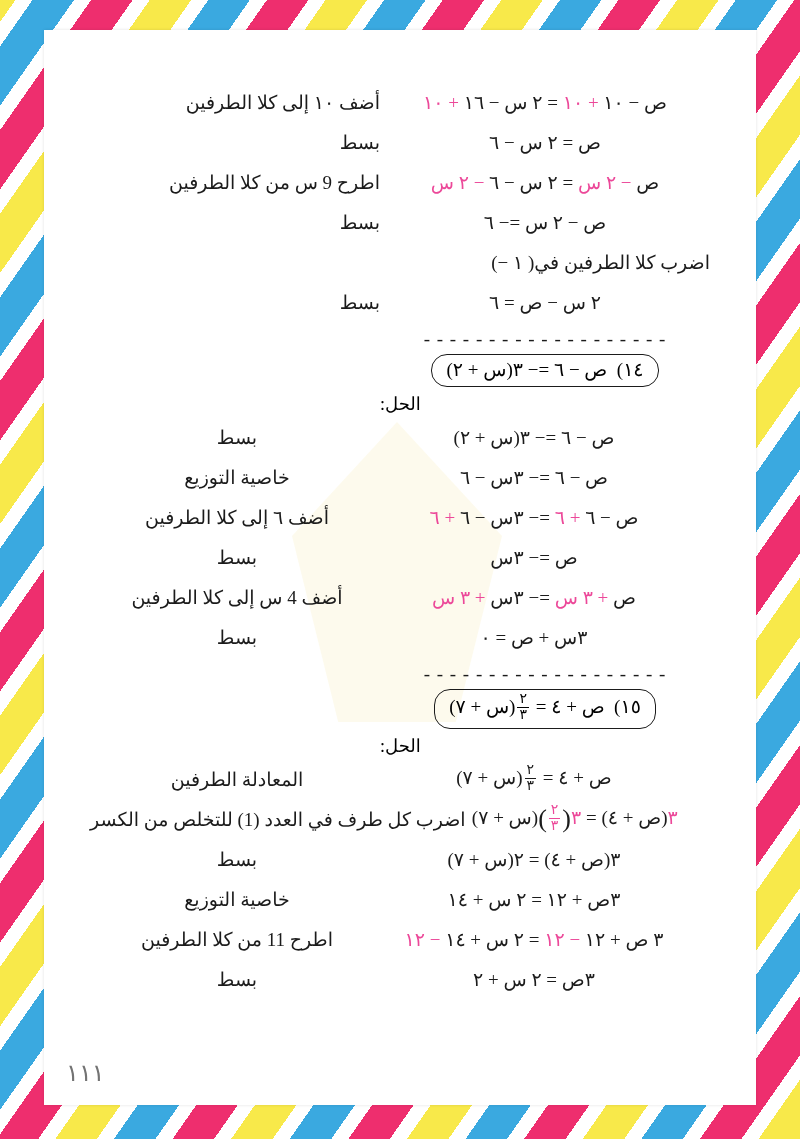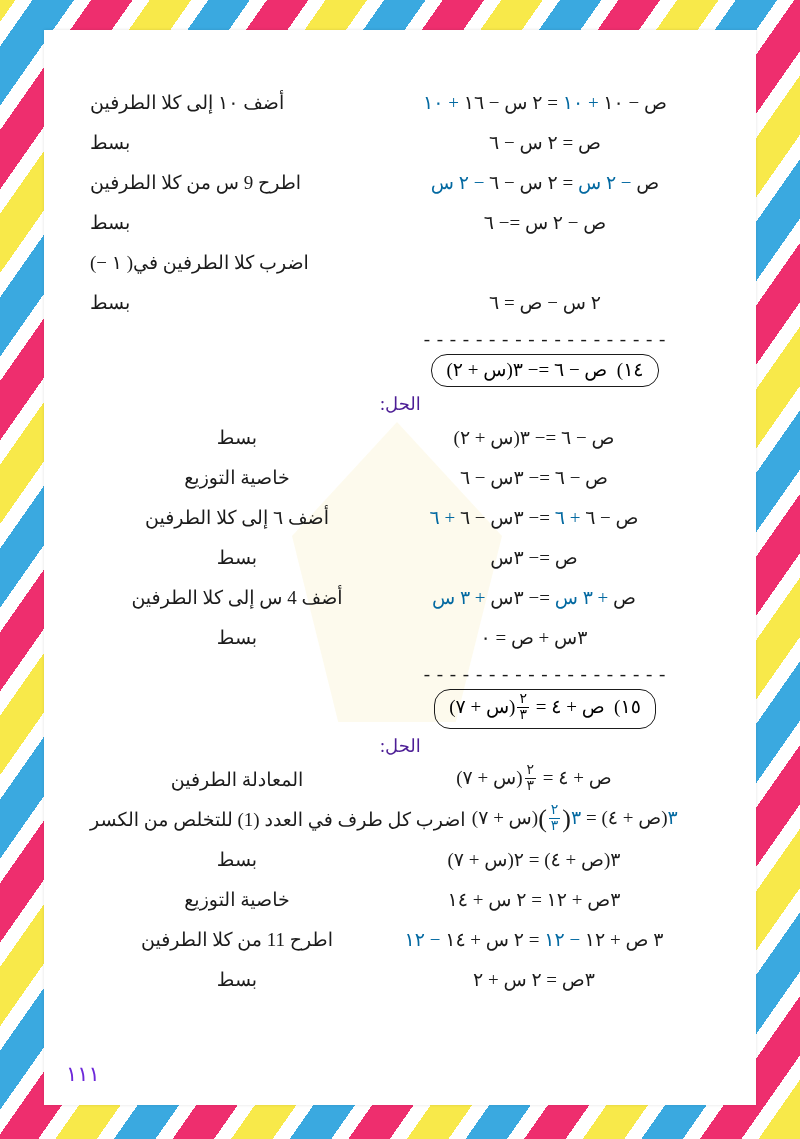--- a/index.html
+++ b/index.html
@@ -68,33 +68,33 @@
     color: #1b1b1b;
   }
   .row .eq {
     width: 330px;
     text-align: center;
     white-space: nowrap;
     direction: rtl;
   }
   .row .note {
     flex: 1;
-    text-align: left;
+    text-align: right;
     white-space: nowrap;
     color: #1b1b1b;
   }
   .row.indent .eq {
     width: 300px;
     margin-right: 26px;
   }
   .row.indent .note {
     text-align: center;
   }
-  .red { color: #0369a1; }
-  .green { color: #4c1d95; }
+  .red { color: #ec4899; }
+  .green { color: #000000; }
   .dashes {
     text-align: center;
     letter-spacing: 1px;
     color: #1b1b1b;
     font-size: 19px;
     margin: 6px 0 2px 0;
     width: 330px;
     direction: ltr;
   }
   .prob {
@@ -137,22 +137,22 @@
   .frac .num { padding: 0 2px; }
   .frac .den { padding: 0 2px; border-top: 1.2px solid currentColor; }
   .paren-big {
     font-size: 26px;
     vertical-align: middle;
   }
   .pagenum {
     position: absolute;
     left: 22px;
     bottom: 18px;
-    font-size: 21px;
-    color: #6d28d9;
+    font-size: 24px;
+    color: #737373;
     direction: rtl;
   }
 </style>
 </head>
 <body>
 
 <div class="page">
   <div class="sheet">
     <div class="watermark"></div>
     <div class="content">

